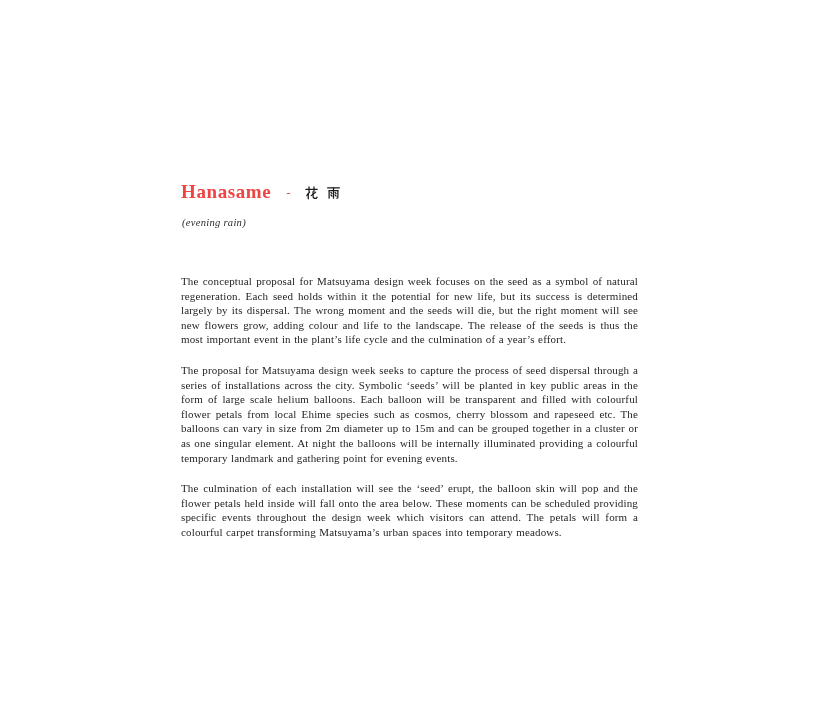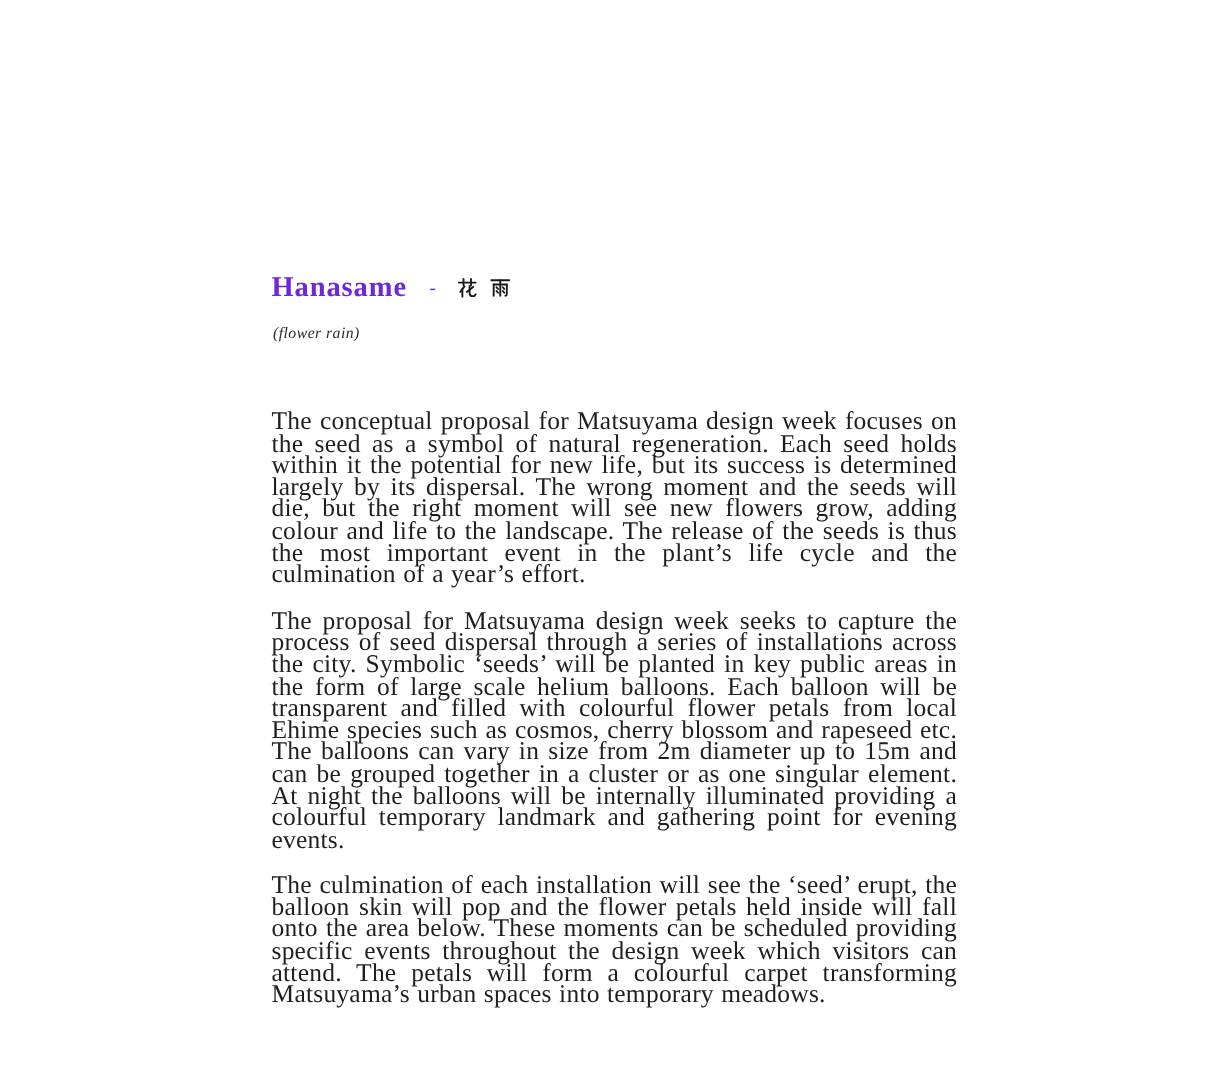--- a/index.html
+++ b/index.html
@@ -25,21 +25,21 @@
     top: 181px;
     width: 457px;
     color: #1f1f1f;
   }
   .title {
     margin: 0;
     font-size: 19px;
     font-weight: bold;
     letter-spacing: 0.6px;
     line-height: 22px;
-    color: #6d28d9;
+    color: #ef4444;
     white-space: nowrap;
   }
   .title-sep {
     display: inline-block;
     margin: 0 13px 0 15px;
     font-size: 13px;
     font-weight: normal;
     vertical-align: 1px;
   }
   .title-kanji {
@@ -58,21 +58,21 @@
     font-style: italic;
     font-size: 10.5px;
     letter-spacing: 0.3px;
     color: #2a2a2a;
   }
   .body-text {
     margin-top: 46px;
   }
   .para {
     margin: 0 0 16px 0;
-    font-size: 17px;
+    font-size: 11px;
     line-height: 14.6px;
     text-align: justify;
     letter-spacing: 0.15px;
     word-spacing: 0.5px;
     color: #1f1f1f;
   }
   .para:last-child {
     margin-bottom: 16px;
   }
 </style>
@@ -104,21 +104,21 @@
             <path d="M19 9 V19.5 Q19 21 17.5 21"></path>
             <path d="M8 12 L9.6 13.8"></path>
             <path d="M14.6 12 L16.2 13.8"></path>
             <path d="M8 16 L9.6 17.8"></path>
             <path d="M14.6 16 L16.2 17.8"></path>
           </g>
         </svg>
       </span>
     </h1>
 
-    <div class="subtitle">(flower rain)</div>
+    <div class="subtitle">(evening rain)</div>
 
     <div class="body-text">
       <p class="para">The conceptual proposal for Matsuyama design week focuses on the seed as a symbol of natural regeneration. Each seed holds within it the potential for new life, but its success is determined largely by its dispersal. The wrong moment and the seeds will die, but the right moment will see new flowers grow, adding colour and life to the landscape. The release of the seeds is thus the most important event in the plant’s life cycle and the culmination of a year’s effort.</p>
       <p class="para">The proposal for Matsuyama design week seeks to capture the process of seed dispersal through a series of installations across the city. Symbolic ‘seeds’ will be planted in key public areas in the form of large scale helium balloons. Each balloon will be transparent and filled with colourful flower petals from local Ehime species such as cosmos, cherry blossom and rapeseed etc. The balloons can vary in size from 2m diameter up to 15m and can be grouped together in a cluster or as one singular element. At night the balloons will be internally illuminated providing a colourful temporary landmark and gathering point for evening events.</p>
       <p class="para">The culmination of each installation will see the ‘seed’ erupt, the balloon skin will pop and the flower petals held inside will fall onto the area below. These moments can be scheduled providing specific events throughout the design week which visitors can attend. The petals will form a colourful carpet transforming Matsuyama’s urban spaces into temporary meadows.</p>
     </div>
 
   </div>
 </div>
 

